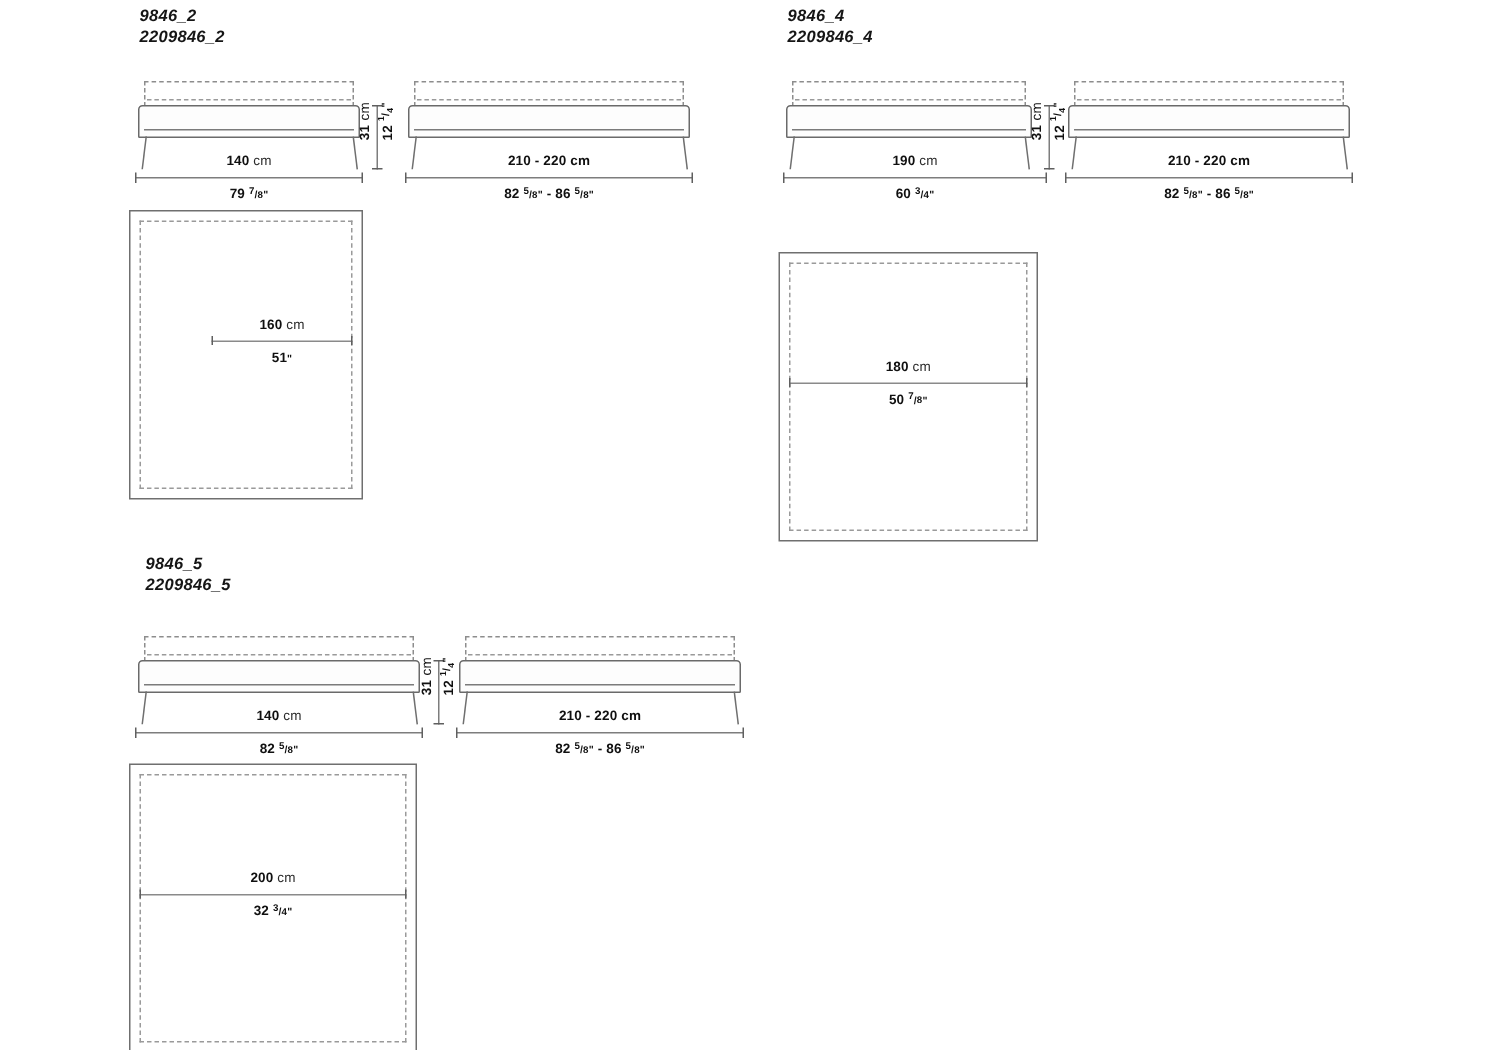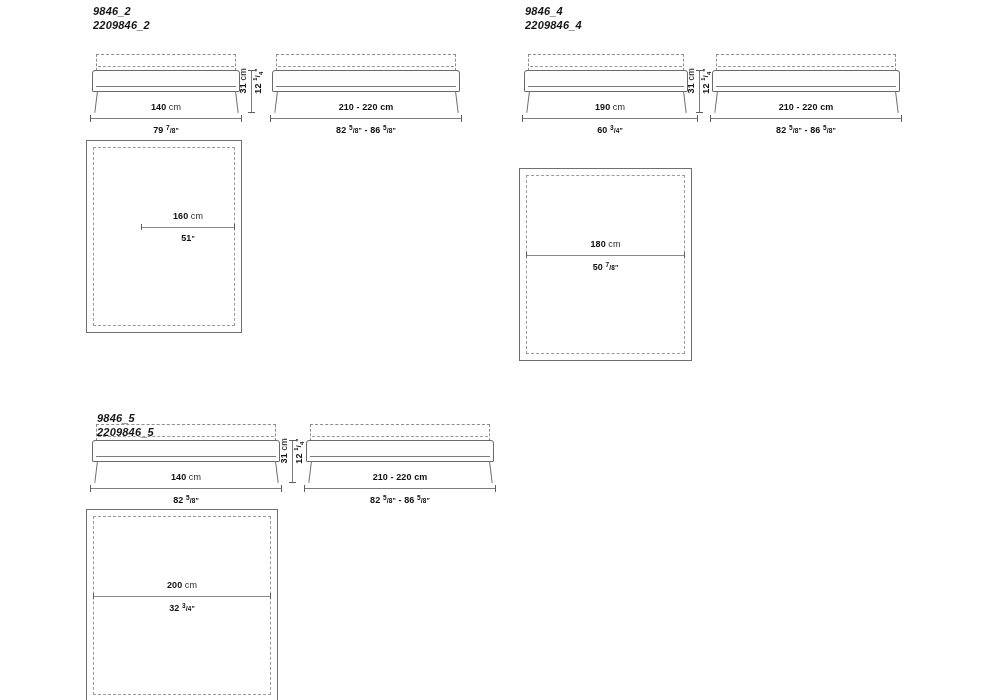--- a/index.html
+++ b/index.html
@@ -271,21 +271,21 @@
       <div class="cap l"></div>
       <div class="cap r"></div>
       <div class="dim-label above"><span>180</span> <span class="unit">cm</span></div>
       <div class="dim-label below"><span>50</span> <span class="frac"><sup>7</sup>/<sub>8</sub>"</span></div>
     </div>
   </div>
 </div>
 
 <div class="panel">
 
-  <div class="codes" style="left:97px; top:369px;margin-top:42px;">
+  <div class="codes" style="left:97px; top:369px;">
     <div class="code-line">9846_5</div>
     <div class="code-line">2209846_5</div>
   </div>
 
   <div class="elev">
     <div class="elev-dashed" style="left:96px; top:424px; width:180px; height:17px;"></div>
     <div class="elev-dashed2" style="left:98px; top:436px; width:176px;"></div>
     <div class="elev-body" style="left:92px; top:440px; width:188px; height:22px;"></div>
     <div class="elev-rail" style="left:96px; top:456px; width:180px;"></div>
     <div class="leg" style="left:97px; top:461px; width:1.4px; height:22px; transform:rotate(7deg);"></div>

